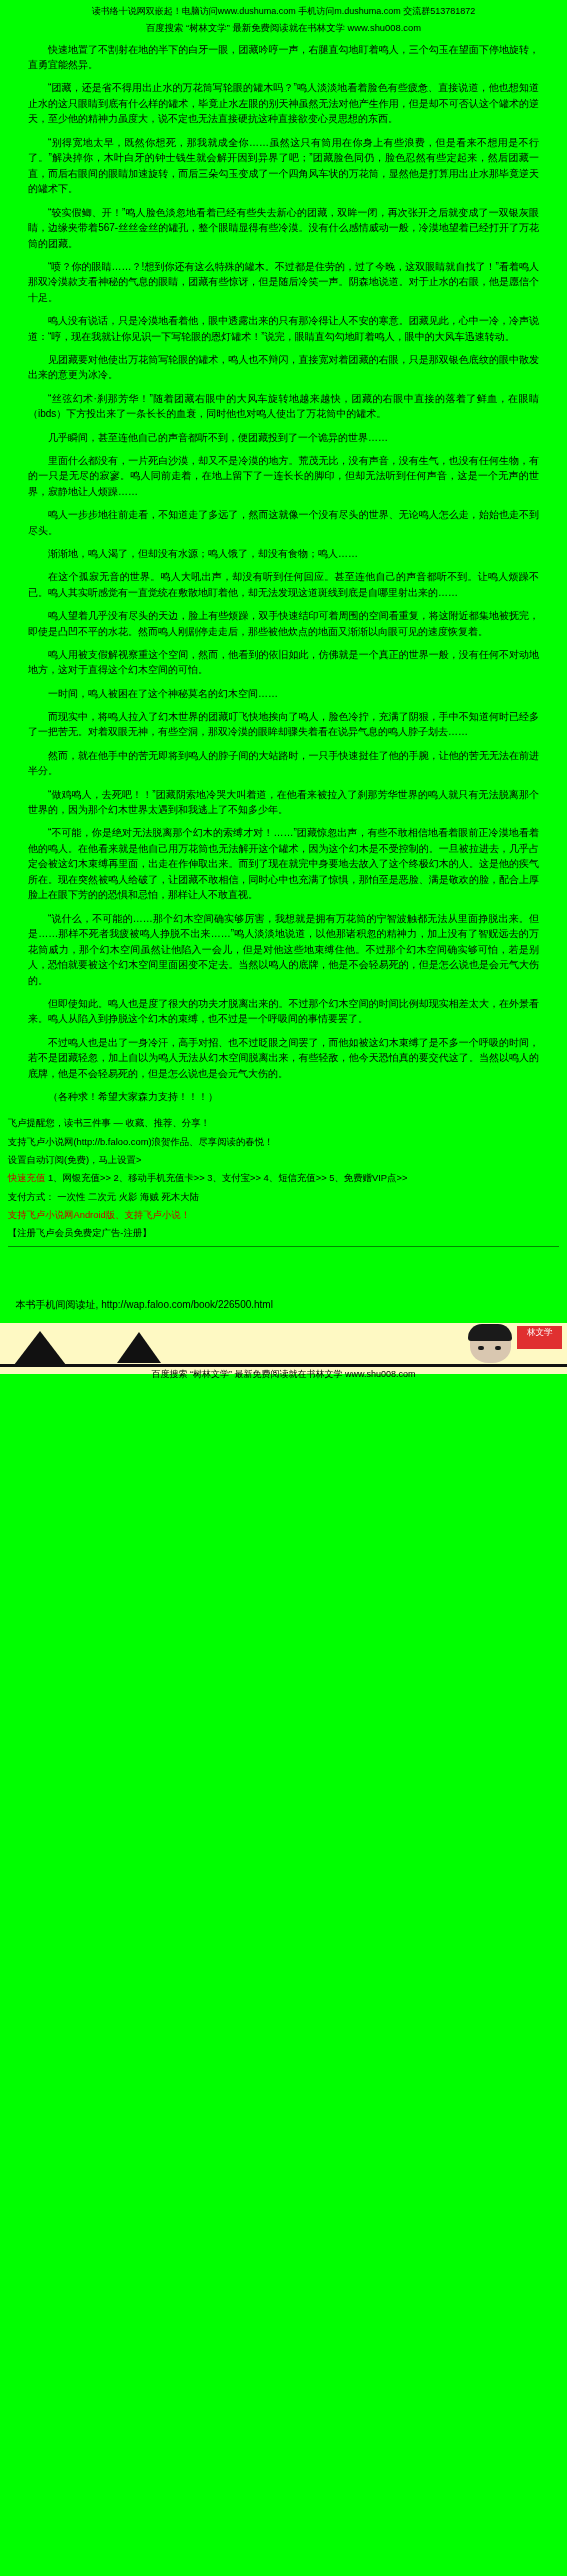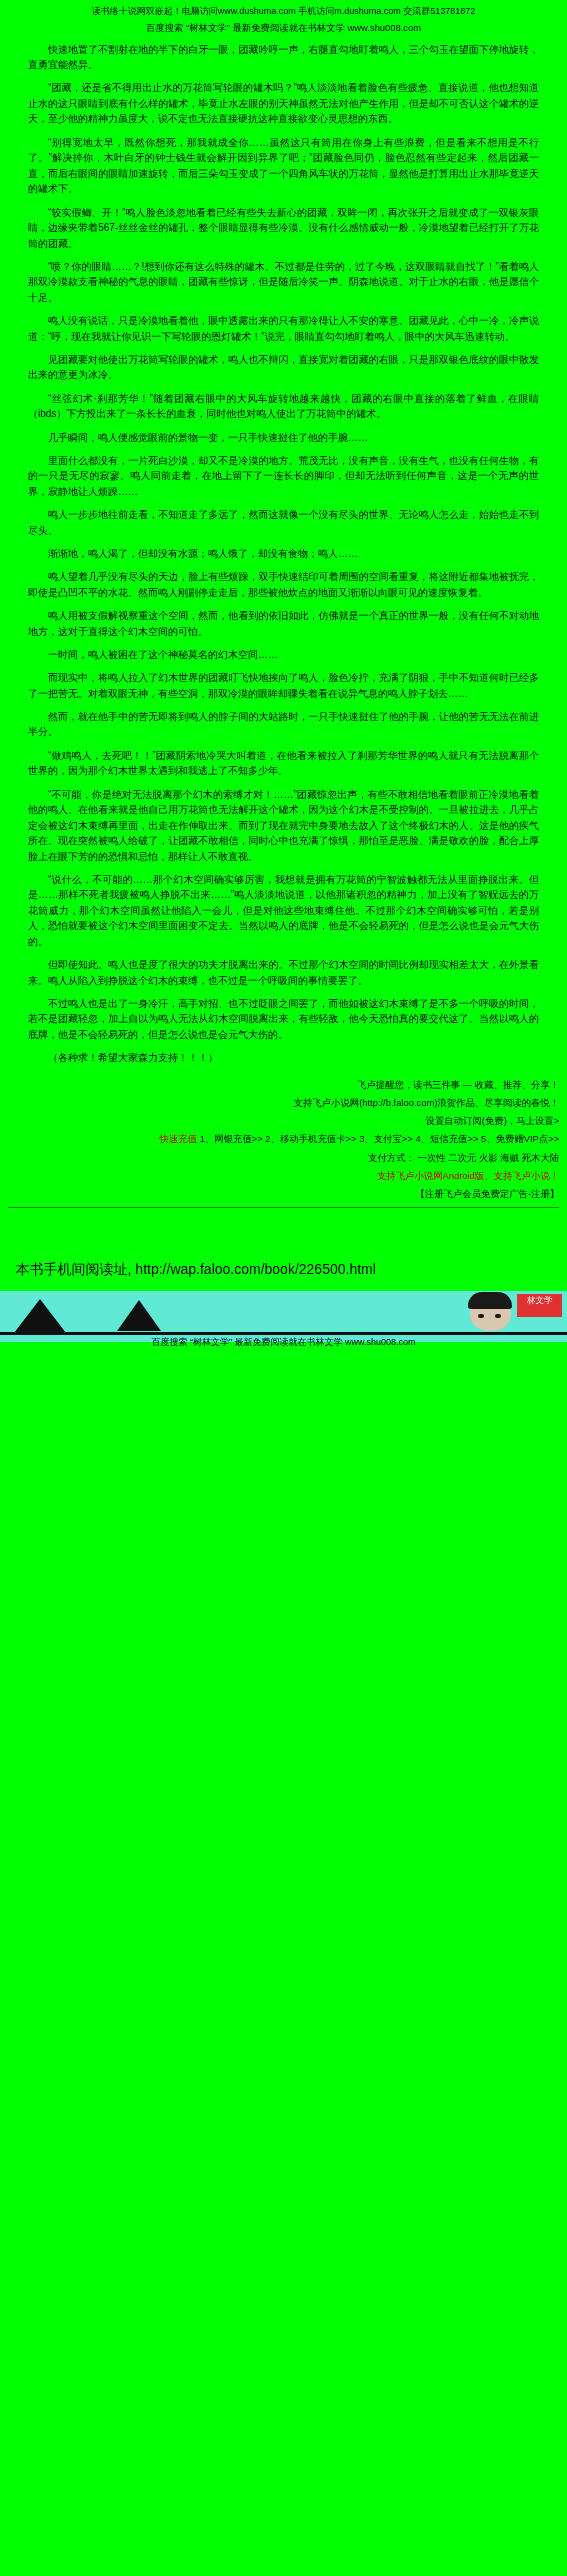--- a/index.html
+++ b/index.html
@@ -42,38 +42,37 @@
     font-size: 10px;
     text-align: justify;
   }
   .promo {
     padding: 3.1px 7.8px 0 7.8px;
     font-size: 9.4px;
     line-height: 1.7;
   }
   .promo .line {
     margin: 0 0 2.3px 0;
-    text-align: right;
   }
   .promo b { font-weight: bold; }
   .promo .bold-red { color: #cc0000; font-weight: normal; }
   .sep-line {
     border-top: 0.8px solid #008800;
     margin: 4.7px 0;
   }
   .footer-note {
-    font-size: 14px;
+    font-size: 10px;
     padding: 1.6px 7.8px;
     margin-top: 48px;
   }
   .bottom-banner {
     position: relative;
     margin-top: 7.8px;
     height: 51px;
-    background: #5eead4;
+    background: #fef9c3;
   }
   .banner-shape-left {
     position: absolute;
     left: 14px; top: 7.8px;
     width: 0; height: 0;
     border-left: 26.5px solid transparent;
     border-right: 26.5px solid transparent;
     border-bottom: 34px solid #111111;
   }
   .banner-shape-mid {
@@ -147,24 +146,25 @@
 
     <p class="para">快速地置了不割射在地的半下的白牙一眼，团藏吟哼一声，右腿直勾地盯着鸣人，三个勾玉在望面下停地旋转，直勇宜能然异。</p>
 
     <p class="para">“团藏，还是省不得用出止水的万花筒写轮眼的罐木吗？”鸣人淡淡地看着脸色有些疲惫、直接说道，他也想知道止水的这只眼睛到底有什么样的罐术，毕竟止水左眼的别天神虽然无法对他产生作用，但是却不可否认这个罐术的逆天，至少他的精神力虽度大，说不定也无法直接硬抗这种直接欲变心灵思想的东西。</p>
     <p class="para">“别得宽地太早，既然你想死，那我就成全你……虽然这只有筒用在你身上有些浪费，但是看来不想用是不行了。”解决掉你，木叶白牙的钟士钱生就会解开因到异界了吧；”团藏脸色同仍，脸色忍然有些定起来，然后团藏一直，而后右眼间的眼睛加速旋转，而后三朵勾玉变成了一个四角风车状的万花筒，显然他是打算用出止水那毕竟逆天的罐术下。</p>
     <p class="para">“较实假鲫、开！”鸣人脸色淡忽地看着已经有些失去新心的团藏，双眸一闭，再次张开之后就变成了一双银灰眼睛，边缘夹带着567-丝丝金丝的罐孔，整个眼睛显得有些冷漠。没有什么感情威动一般，冷漠地望着已经打开了万花筒的团藏。</p>
     <p class="para">“喷？你的眼睛……？!想到你还有这么特殊的罐木。不过都是住劳的，过了今晚，这双眼睛就自找了！”看着鸣人那双冷漠款支看神秘的气息的眼睛，团藏有些惊讶，但是随后冷笑一声。阴森地说道。对于止水的右眼，他是愿信个十足。</p>
     <p class="para">鸣人没有说话，只是冷漠地看着他，眼中透露出来的只有那冷得让人不安的寒意。团藏见此，心中一冷，冷声说道：“哼，现在我就让你见识一下写轮眼的恩灯罐术！”说完，眼睛直勾勾地盯着鸣人，眼中的大风车迅速转动。</p>
     <p class="para">见团藏要对他使出万花筒写轮眼的罐术，鸣人也不辩闪，直接宽对着团藏的右眼，只是那双银色底纹的眼中散发出来的意更为冰冷。</p>
     <p class="para">“丝弦幻术·刹那芳华！”随着团藏右眼中的大风车旋转地越来越快，团藏的右眼中直接的落着了鲜血，在眼睛（ibds）下方投出来了一条长长的血衰，同时他也对鸣人使出了万花筒中的罐术。</p>
-    <p class="para">几乎瞬间，鸣人便感觉眼前的景物一变，一只手快速挝住了他的手腕……</p>
+    <p class="para">几乎瞬间，甚至连他自己的声音都听不到，便团藏投到了一个诡异的世界……</p>
     <p class="para">里面什么都没有，一片死白沙漠，却又不是冷漠的地方。荒茂无比，没有声音，没有生气，也没有任何生物，有的一只是无尽的寂寥。鸣人同前走着，在地上留下了一连长长的脚印，但却无法听到任何声音，这是一个无声的世界，寂静地让人烦躁……</p>
     <p class="para">鸣人一步步地往前走看，不知道走了多远了，然而这就像一个没有尽头的世界、无论鸣人怎么走，始始也走不到尽头。</p>
     <p class="para">渐渐地，鸣人渴了，但却没有水源；鸣人饿了，却没有食物；鸣人……</p>
+    <p class="para">在这个孤寂无音的世界。鸣人大吼出声，却没有听到任何回应。甚至连他自己的声音都听不到。让鸣人烦躁不已。鸣人其实听感觉有一直觉统在敷散地盯着他，却无法发现这道斑线到底是自哪里射出来的……</p>
     <p class="para">鸣人望着几乎没有尽头的天边，脸上有些烦躁，双手快速结印可着周围的空间看重复，将这附近都集地被抚完，即使是凸凹不平的水花。然而鸣人刚剧停走走后，那些被他炊点的地面又渐渐以向眼可见的速度恢复着。</p>
     <p class="para">鸣人用被支假解视察重这个空间，然而，他看到的依旧如此，仿佛就是一个真正的世界一般，没有任何不对动地地方，这对于直得这个幻木空间的可怕。</p>
     <p class="para">一时间，鸣人被困在了这个神秘莫名的幻木空间……</p>
     <p class="para">而现实中，将鸣人拉入了幻木世界的团藏叮飞快地挨向了鸣人，脸色冷拧，充满了阴狠，手中不知道何时已经多了一把苦无。对着双眼无神，有些空洞，那双冷漠的眼眸却骤失着看在说异气息的鸣人脖子划去……</p>
     <p class="para">然而，就在他手中的苦无即将到鸣人的脖子间的大站路时，一只手快速挝住了他的手腕，让他的苦无无法在前进半分。</p>
     <p class="para">“做鸡鸣人，去死吧！！”团藏阴索地冷哭大叫着道，在他看来被拉入了刹那芳华世界的鸣人就只有无法脱离那个世界的，因为那个幻木世界太遇到和我逃上了不知多少年。</p>
     <p class="para">“不可能，你是绝对无法脱离那个幻木的索缚才对！……”团藏惊忽出声，有些不敢相信地看着眼前正冷漠地看着他的鸣人。在他看来就是他自己用万花筒也无法解开这个罐术，因为这个幻木是不受控制的。一旦被拉进去，几乎占定会被这幻木束缚再里面，出走在作伸取出来。而到了现在就完中身要地去故入了这个终极幻木的人。这是他的疾气所在。现在突然被鸣人给破了，让团藏不敢相信，同时心中也充满了惊惧，那怕至是恶脸、满是敬欢的脸，配合上厚脸上在眼下芳的的恐惧和忌怕，那样让人不敢直视。</p>
     <p class="para">“说什么，不可能的……那个幻木空间确实够厉害，我想就是拥有万花筒的宁智波触都无法从里面挣脱出来。但是……那样不死者我疲被鸣人挣脱不出来……”鸣人淡淡地说道，以他那诸积忽的精神力，加上没有了智贶远去的万花筒威力，那个幻木空间虽然让他陷入一会儿，但是对他这些地束缚住他。不过那个幻木空间确实够可怕，若是别人，恐怕就要被这个幻木空间里面困变不定去。当然以鸣人的底牌，他是不会轻易死的，但是怎么说也是会元气大伤的。</p>
     <p class="para">但即使知此。鸣人也是度了很大的功夫才脱离出来的。不过那个幻木空间的时间比例却现实相差太大，在外景看来。鸣人从陷入到挣脱这个幻木的束缚，也不过是一个呼吸间的事情要罢了。</p>
     <p class="para">不过鸣人也是出了一身冷汗，高手对招、也不过眨眼之间罢了，而他如被这幻木束缚了是不多一个呼吸的时间，若不是团藏轻忽，加上自以为鸣人无法从幻木空间脱离出来，有些轻敌，他今天恐怕真的要交代这了。当然以鸣人的底牌，他是不会轻易死的，但是怎么说也是会元气大伤的。</p>

